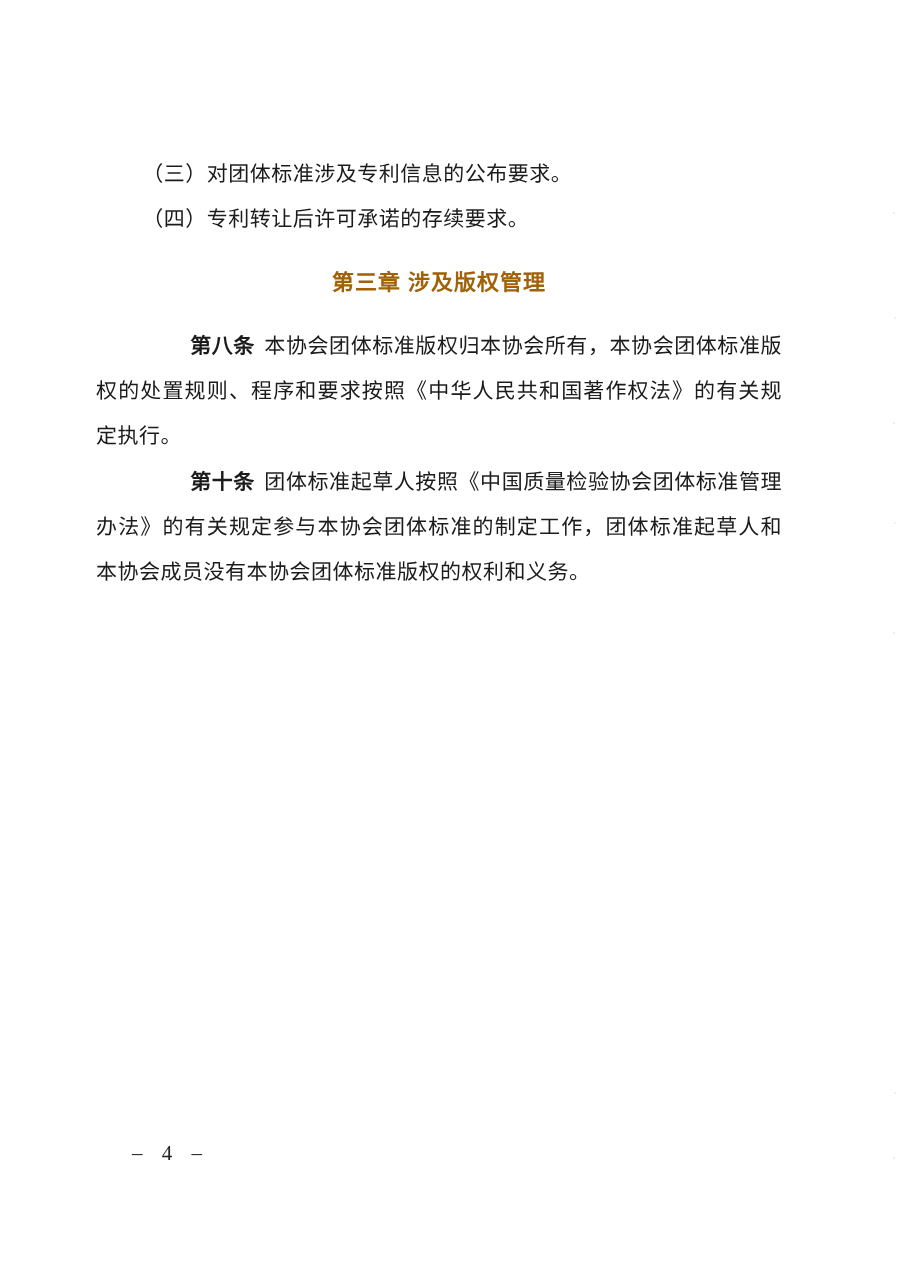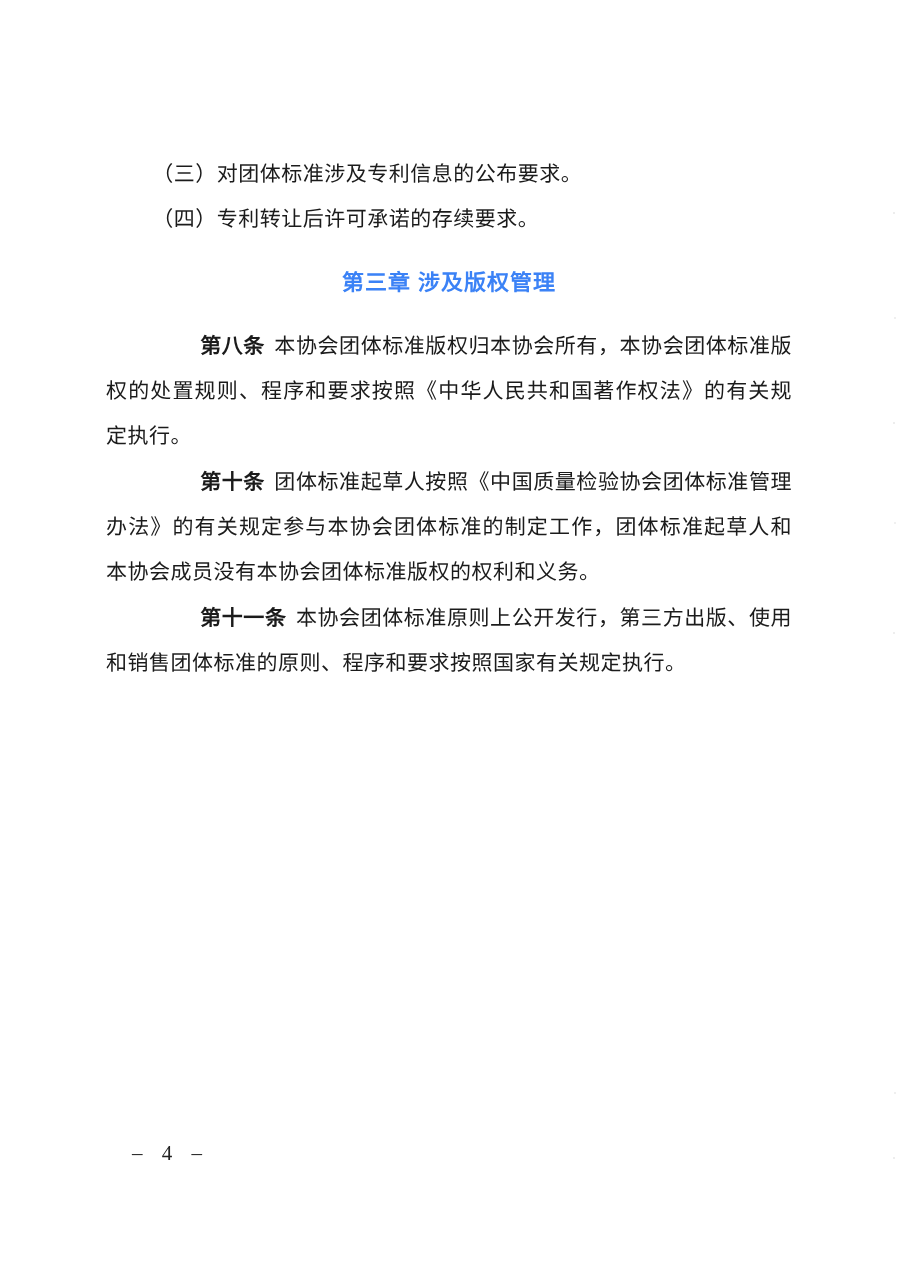--- a/index.html
+++ b/index.html
@@ -11,21 +11,21 @@
     position: relative;
     width: 900px;
     height: 1273px;
     background: #ffffff;
     overflow: hidden;
     font-family: "Liberation Serif", serif;
     color: #1b1b1b;
   }
   .content {
     position: absolute;
-    left: 106px;
+    left: 96px;
     top: 152px;
     width: 686px;
   }
   .clause, .article {
     margin: 0;
     font-size: 21px;
     line-height: 45px;
     text-align: justify;
     text-indent: 2.2em;
     letter-spacing: 0.5px;
@@ -37,21 +37,21 @@
     margin-left: 48px;
   }
   .chapter-heading {
     margin: 18px 0;
     font-family: "Liberation Sans", sans-serif;
     font-weight: 700;
     font-size: 22px;
     line-height: 45px;
     text-align: center;
     letter-spacing: 1px;
-    color: #3b82f6;
+    color: #a16207;
   }
   .page-number {
     position: absolute;
     left: 132px;
     top: 1141px;
     font-size: 21px;
     letter-spacing: 7px;
     color: #222222;
   }
   
@@ -85,23 +85,20 @@
 
     <p class="article">
       <span class="article-label">第八条</span><span class="article-text">本协会团体标准版权归本协会所有，本协会团体标准版权的处置规则、程序和要求按照《中华人民共和国著作权法》的有关规定执行。</span>
     </p>
 
 
     <p class="article">
       <span class="article-label">第十条</span><span class="article-text">团体标准起草人按照《中国质量检验协会团体标准管理办法》的有关规定参与本协会团体标准的制定工作，团体标准起草人和本协会成员没有本协会团体标准版权的权利和义务。</span>
     </p>
 
-    <p class="article">
-      <span class="article-label">第十一条</span><span class="article-text">本协会团体标准原则上公开发行，第三方出版、使用和销售团体标准的原则、程序和要求按照国家有关规定执行。</span>
-    </p>
 
 
 
   </div>
 
   <div class="page-number">– 4 –</div>
 
   <div class="scan-artifacts"></div>
 
 </div>

